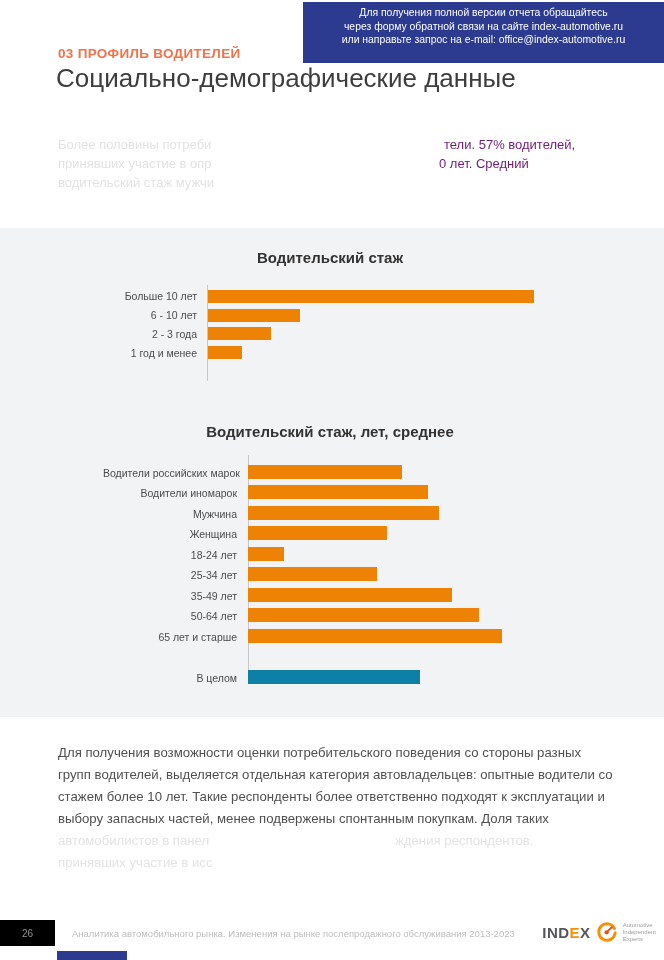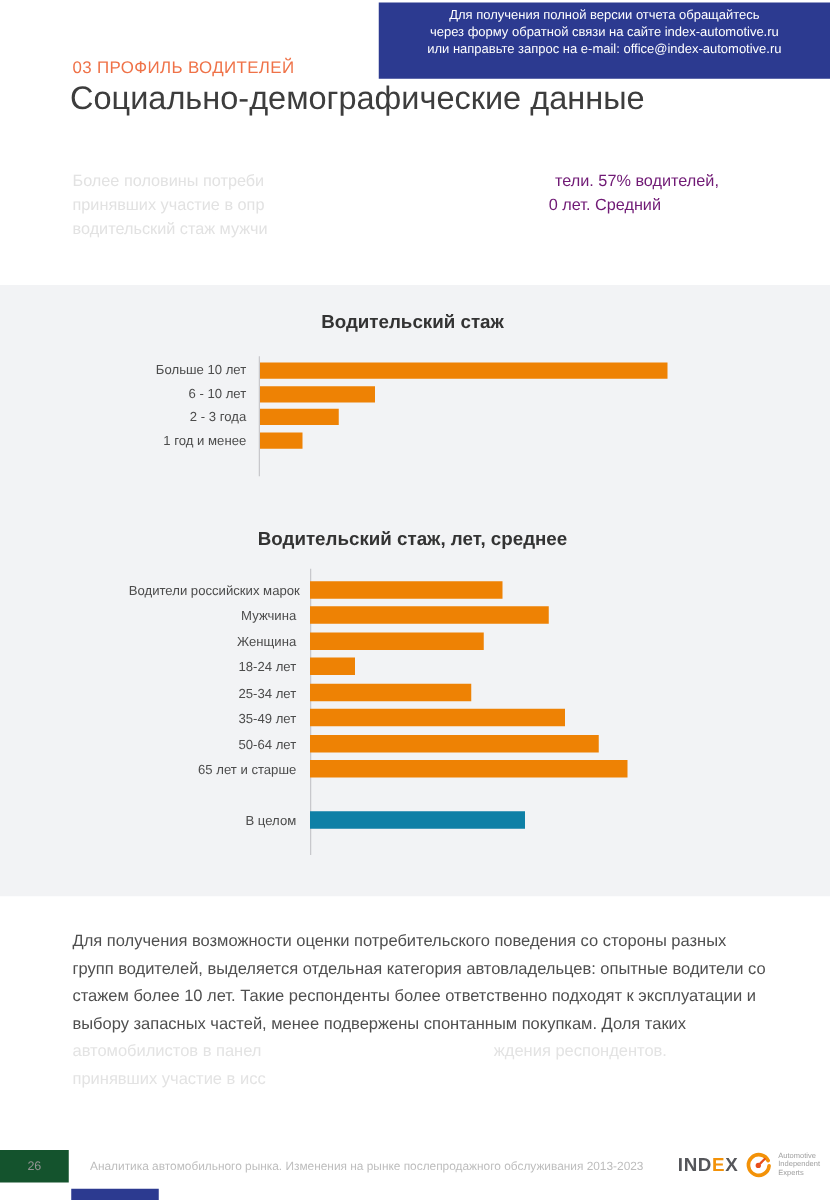--- a/index.html
+++ b/index.html
@@ -4,21 +4,21 @@
 <style>
   html,body{margin:0;padding:0;}
   .page{position:relative;width:664px;height:960px;background:#ffffff;overflow:hidden;
         font-family:"Liberation Sans",sans-serif;}
 
   
   .banner{position:absolute;left:303px;top:2px;width:361px;height:61px;box-sizing:border-box;
           color:#ffffff;text-align:center;font-size:10.4px;line-height:13.6px;padding-top:4px;}
 
   
-  .section-label{position:absolute;left:58px;top:46px;font-size:13.5px;font-weight:normal;letter-spacing:.3px;}
+  .section-label{position:absolute;left:58px;top:46px;font-size:13.5px;font-weight:bold;letter-spacing:.3px;}
   .page-title{position:absolute;left:56px;top:63px;margin:0;font-size:26px;font-weight:400;color:#3d3d3d;}
 
   
   .intro{position:absolute;left:58px;top:137px;width:560px;font-size:13px;color:#e2e2e2;}
   .intro .line{position:relative;height:19px;white-space:nowrap;}
   .intro .frag-right{position:absolute;top:0;color:#701a75;}
 
   
   .band{position:absolute;left:0;top:228px;width:664px;height:489px;background:#f2f3f5;}
 
@@ -47,21 +47,21 @@
   .axis{position:absolute;width:1px;background:#c8c8cc;}
   .axis1{left:207px;top:285px;height:96px;}
   .axis2{left:248px;top:455px;height:229px;}
 
   
   .body-text{position:absolute;left:58px;top:742px;width:566px;font-size:13.2px;line-height:22px;color:#4f4f4f;}
   .body-text .faded{position:relative;color:#e3e3e3;white-space:nowrap;}
   .body-text .faded .frag-right{position:absolute;left:337px;top:0;}
 
   
-  .pagenum-box{position:absolute;left:0;top:920px;width:55px;height:26px;background:#14532d;
+  .pagenum-box{position:absolute;left:0;top:920px;width:55px;height:26px;background:#000000;
                display:flex;align-items:center;justify-content:center;font-size:10px;color:#959595;}
   .footer-text{position:absolute;left:72px;top:928px;font-size:9.5px;color:#bdbdbd;}
   .logo{position:absolute;right:8px;top:921px;display:flex;align-items:center;gap:5px;}
   .logo-word{font-size:15px;font-weight:bold;color:#55565a;letter-spacing:.5px;}
   .logo-tagline{font-size:6px;line-height:7px;color:#a0a0a0;}
   .bottom-strip{position:absolute;left:57px;top:951px;width:70px;height:9px;}
 </style>
 </head>
 <body>
 
@@ -121,20 +121,26 @@
       </div>
     </div>
 
   <div class="chart-title c2-title">Водительский стаж, лет, среднее</div>
   <div class="axis axis2"></div>
   <div class="chart chart2" id="chart2">
       <div class="row">
         <div class="lab">Водители российских марок</div>
         <div class="track">
           <div class="bar" style="width: 153.8px; background: rgb(238, 130, 4);"></div>
+        </div>
+      </div>
+      <div class="row">
+        <div class="lab">Водители иномарок</div>
+        <div class="track">
+          <div class="bar" style="width: 180.2px; background: rgb(238, 130, 4);"></div>
         </div>
       </div>
       <div class="row">
         <div class="lab">Мужчина</div>
         <div class="track">
           <div class="bar" style="width: 190.6px; background: rgb(238, 130, 4);"></div>
         </div>
       </div>
       <div class="row">
         <div class="lab">Женщина</div>

